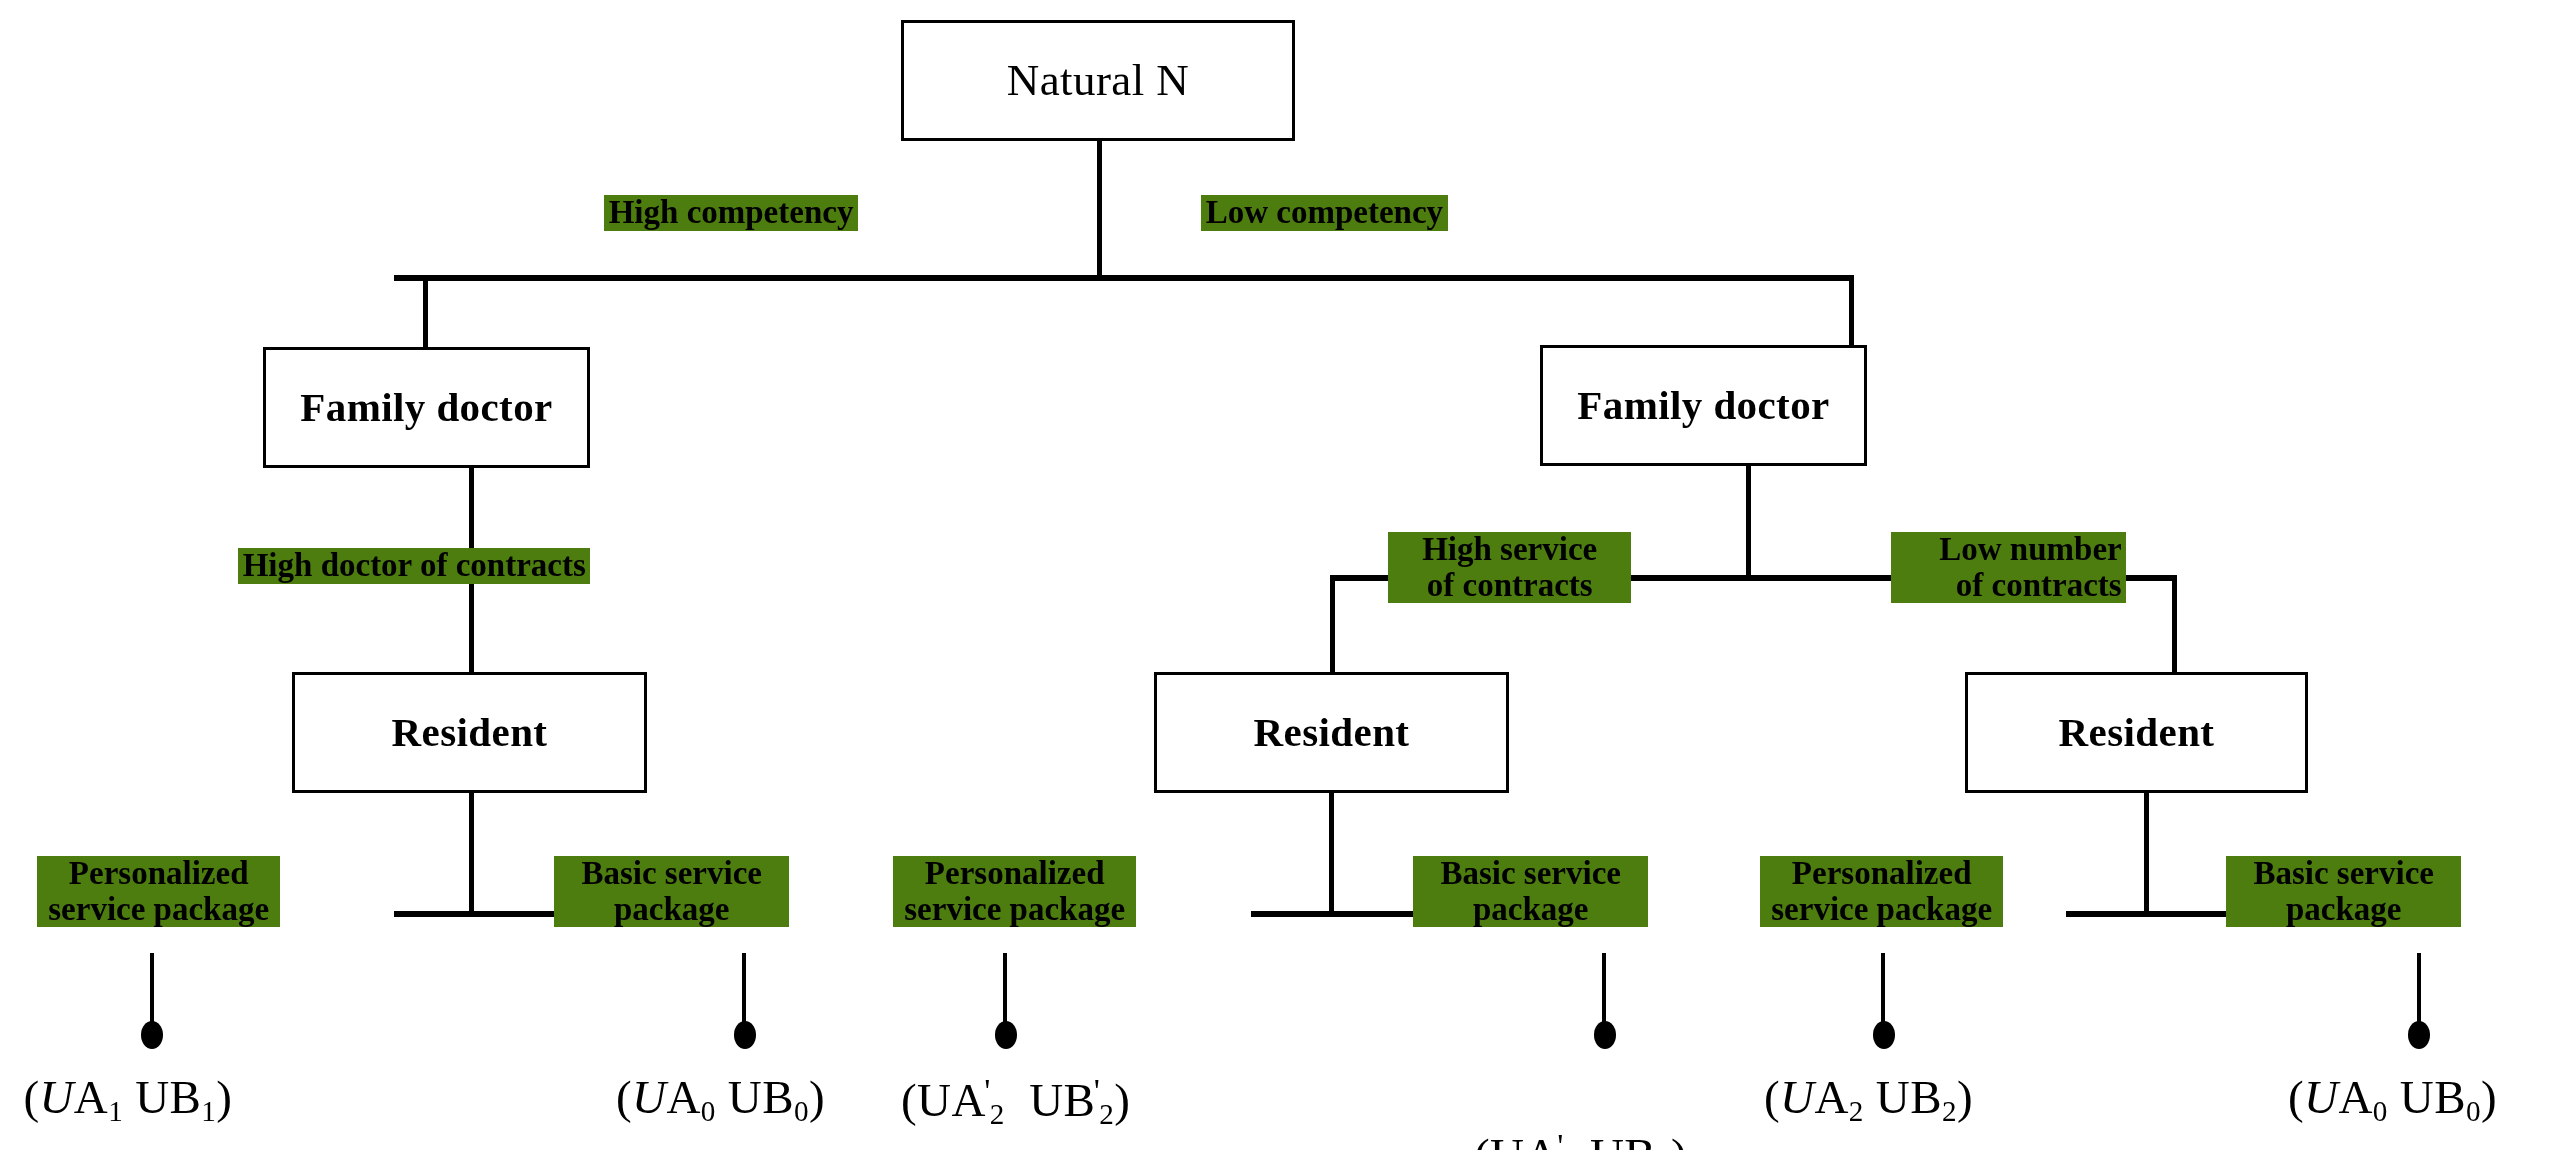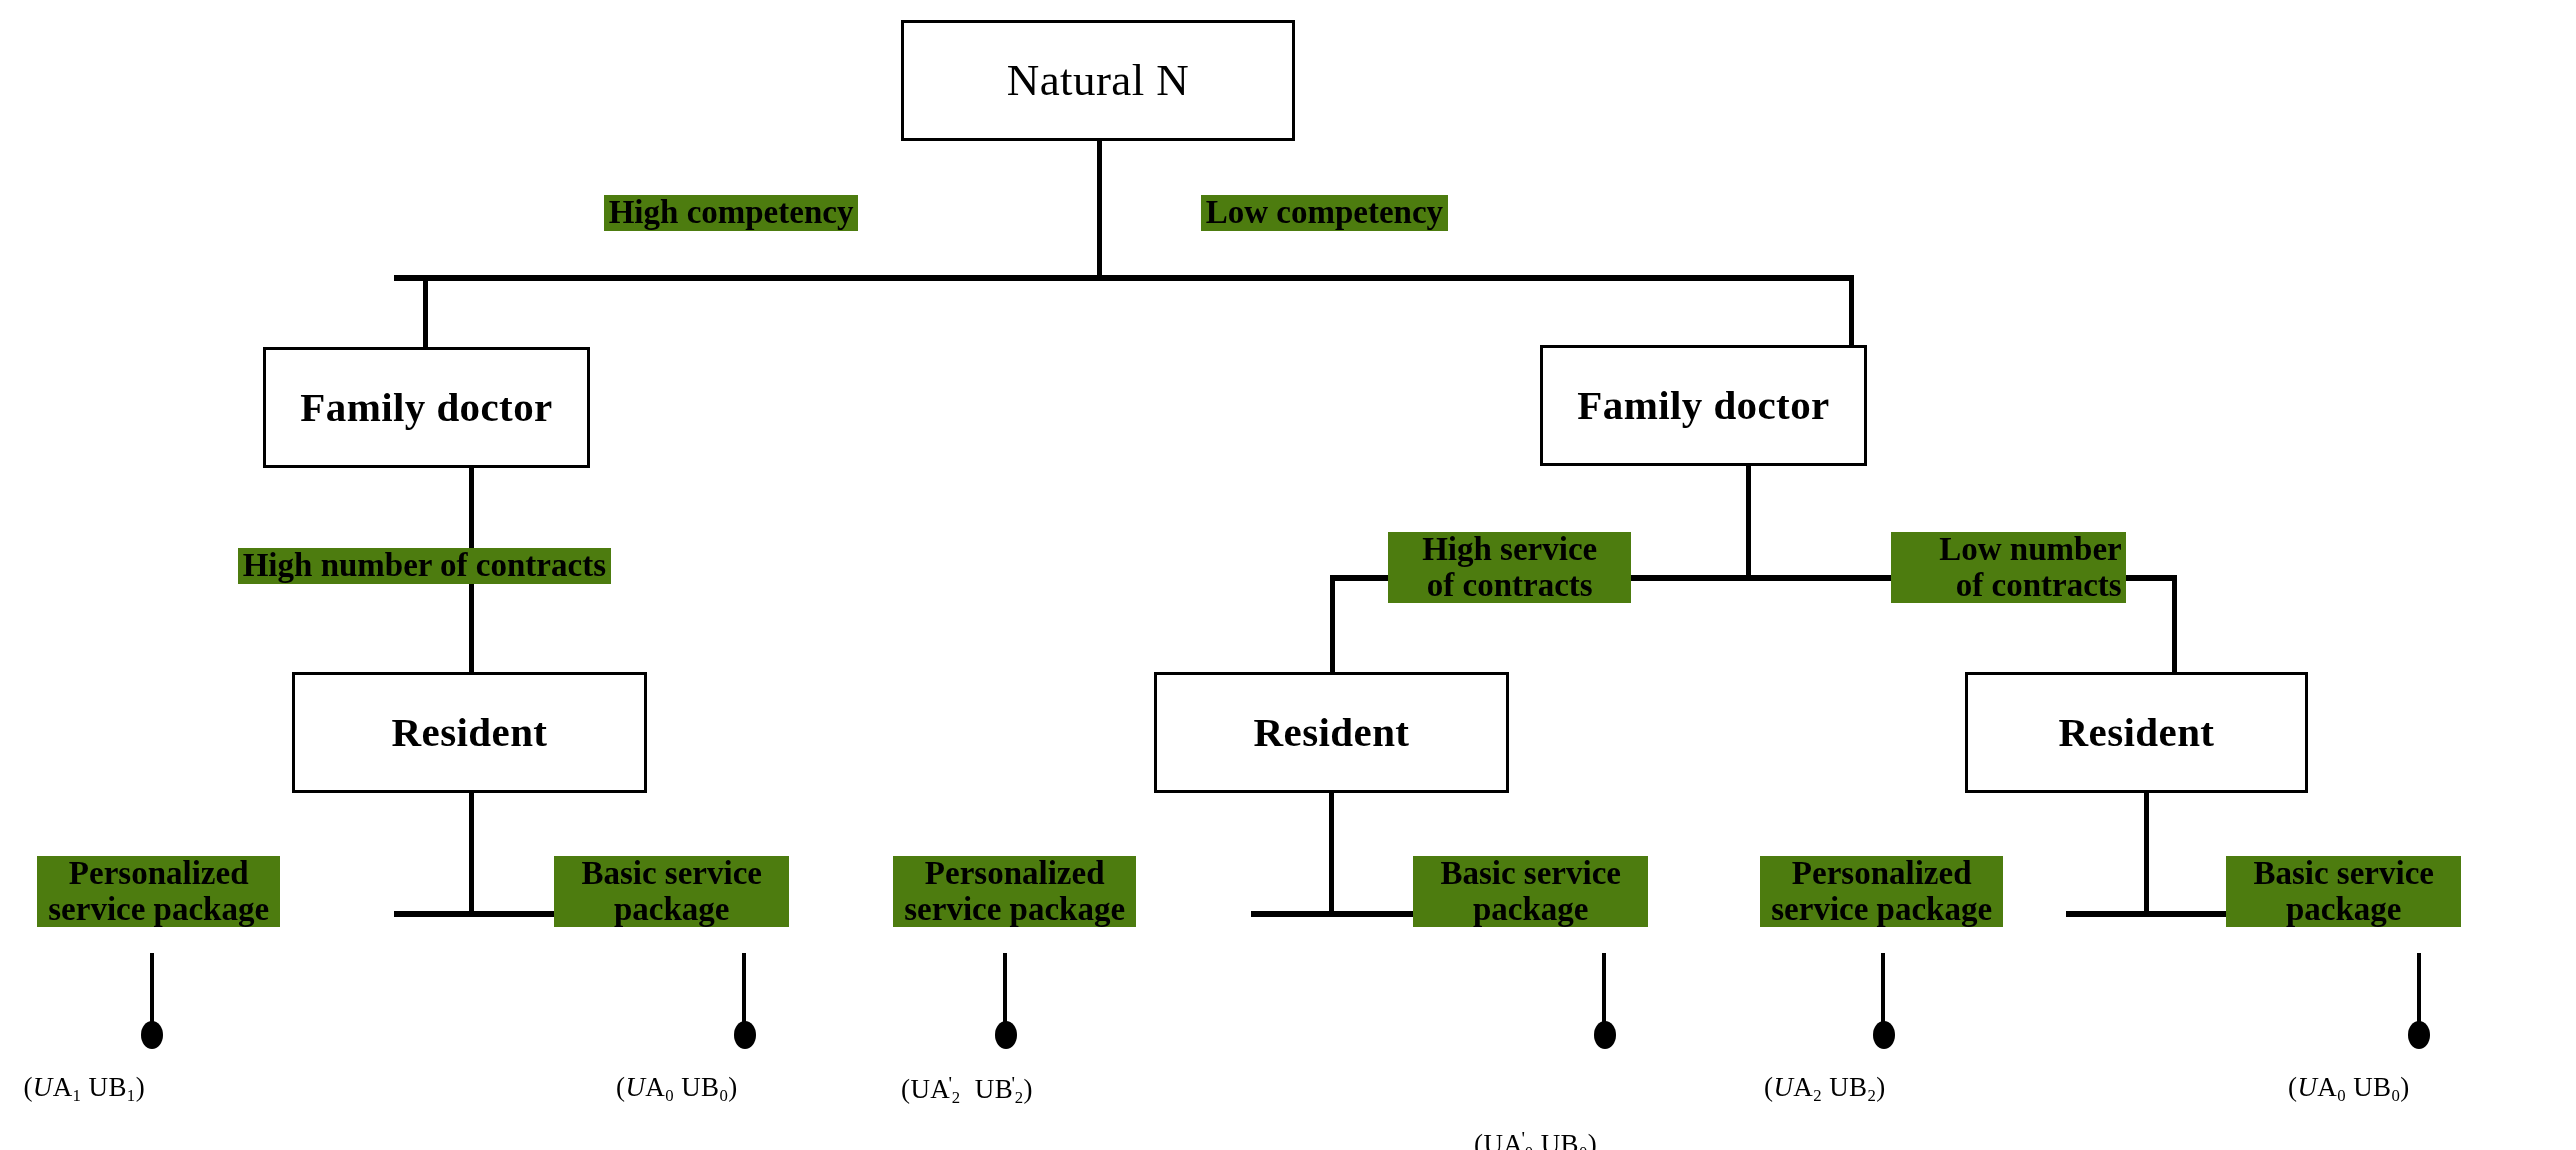--- a/index.html
+++ b/index.html
@@ -64,21 +64,21 @@
   }
   .term-dot {
     position: absolute;
     width: 22px;
     height: 28px;
     background: #000;
     border-radius: 50%;
   }
   .payoff {
     position: absolute;
-    font-size: 27px;
+    font-size: 47px;
     line-height: 1;
     white-space: nowrap;
     letter-spacing: 0.4px;
   }
   .payoff .it {
     font-style: italic;
   }
   .payoff sub {
     font-size: 0.62em;
     vertical-align: -0.28em;
@@ -114,21 +114,21 @@
     <span>Low competency</span>
   </div>
 
   <div class="node-box" style="left:263px; top:347px; width:327px; height:121px;">
     <span>Family doctor</span>
   </div>
 
   <div class="edge-v" style="left:469px; top:468px; width:4.7px; height:206px;"></div>
 
   <div class="branch-label" style="left:238px; top:548px;">
-    <span>High number of contracts</span>
+    <span>High doctor of contracts</span>
   </div>
 
   <div class="node-box" style="left:1540px; top:345px; width:327px; height:121px;">
     <span>Family doctor</span>
   </div>
 
   <div class="edge-v" style="left:1746px; top:465px; width:4.7px; height:113px;"></div>
 
   <div class="edge-h" style="left:1330px; top:575px; width:847px; height:5.5px;"></div>
 

